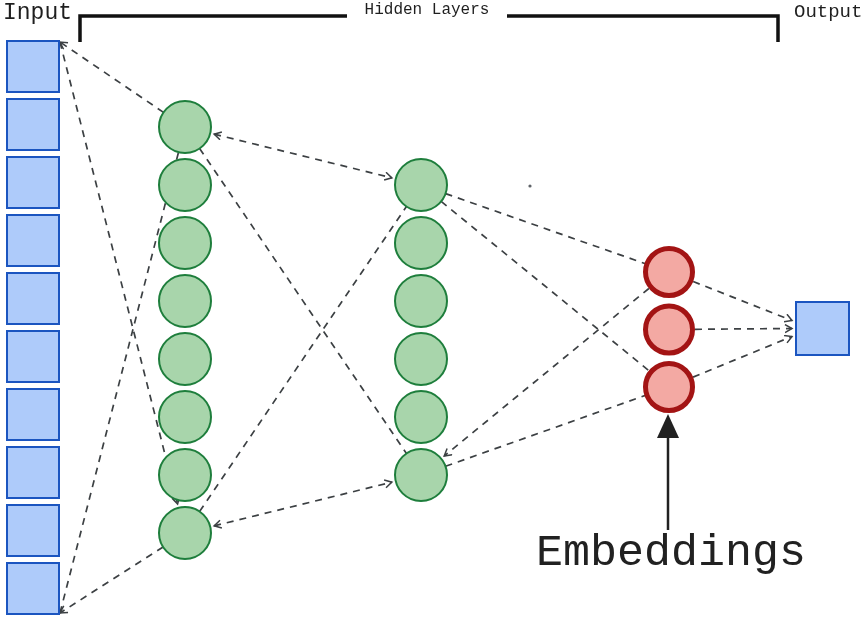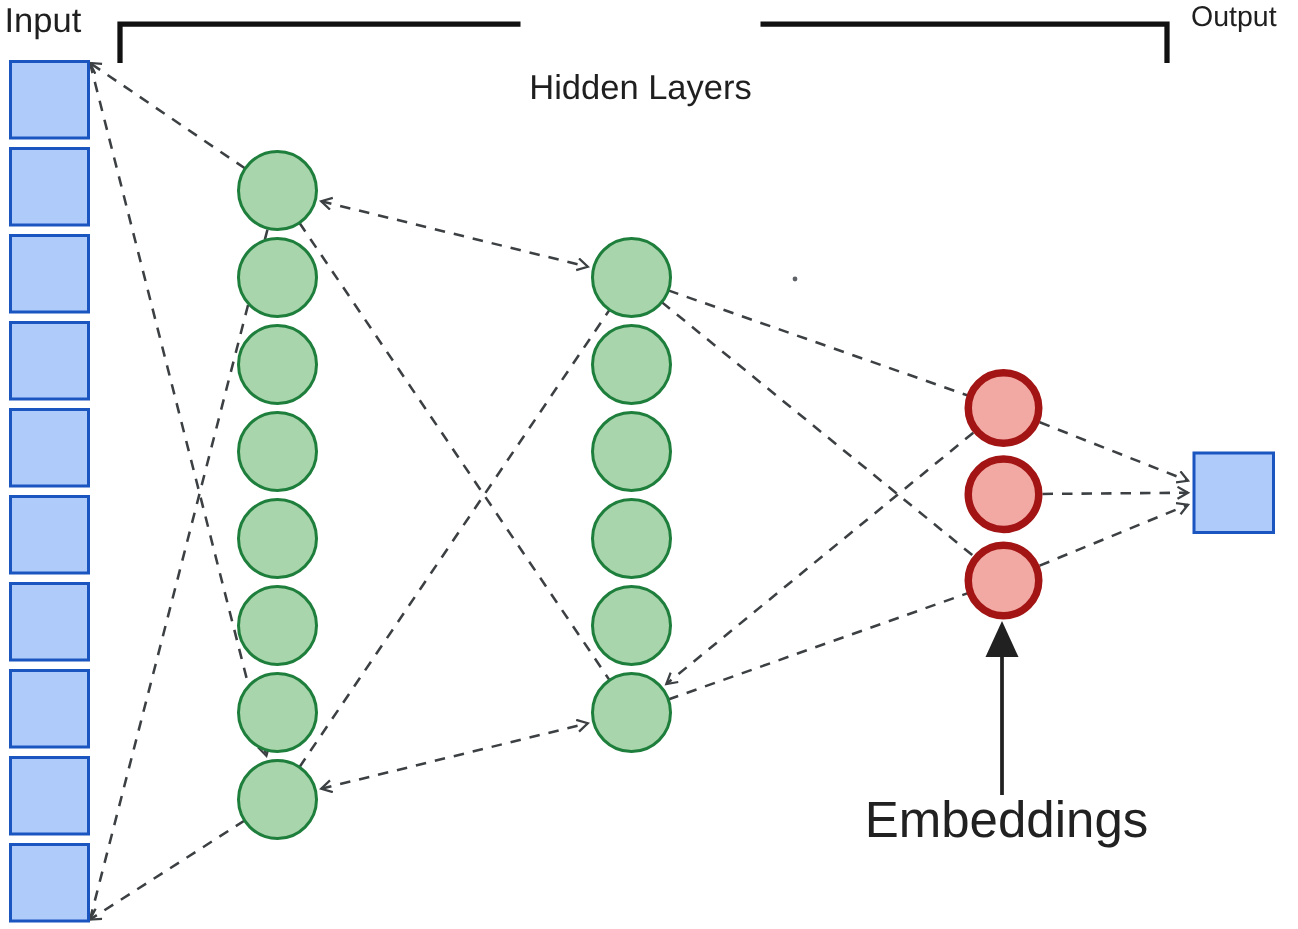--- a/index.html
+++ b/index.html
@@ -1,34 +1,34 @@
 <!DOCTYPE html>
 <html><head>
 <meta charset="utf-8">
 <style>
   html,body{margin:0;padding:0;background:#ffffff;}
   #stage{
     position:relative;
     width:865px;height:619px;
     background:#ffffff;
-    font-family:Liberation Sans, sans-serif;
+    font-family:Liberation Mono, monospace;
     overflow:hidden;
   }
   #diagram{position:absolute;left:0;top:0;}
   .lbl{
     position:absolute;
     color:#1f1f1f;
     white-space:nowrap;
     line-height:1.1;
     user-select:none;
   }
   .lbl-input   {left:3px;  top:1px;  font-size:23px;}
-  .lbl-hidden  {left:427px;top:2px;  font-size:23px; transform:translateX(-50%);margin-top:44px;}
+  .lbl-hidden  {left:427px;top:2px;  font-size:16px; transform:translateX(-50%);}
   .lbl-output  {left:794px;top:2px;  font-size:19px;}
-  .lbl-embed   {left:671px;top:529px;font-size:34px; transform:translateX(-50%); color:#212121;}
+  .lbl-embed   {left:671px;top:529px;font-size:45px; transform:translateX(-50%); color:#212121;}
 </style>
 </head>
 <body>
 
 <div id="stage">
   <svg id="diagram" width="865" height="619" viewBox="0 0 865 619">
       <defs>
         <marker id="ah" markerUnits="userSpaceOnUse" markerWidth="11" markerHeight="11" refX="7.5" refY="4.5" orient="auto-start-reverse">
           <path d="M0.5,0.5 L7.5,4.5 L0.5,8.5" fill="none" stroke="#3c4043" stroke-width="1.5"></path>
         </marker>

